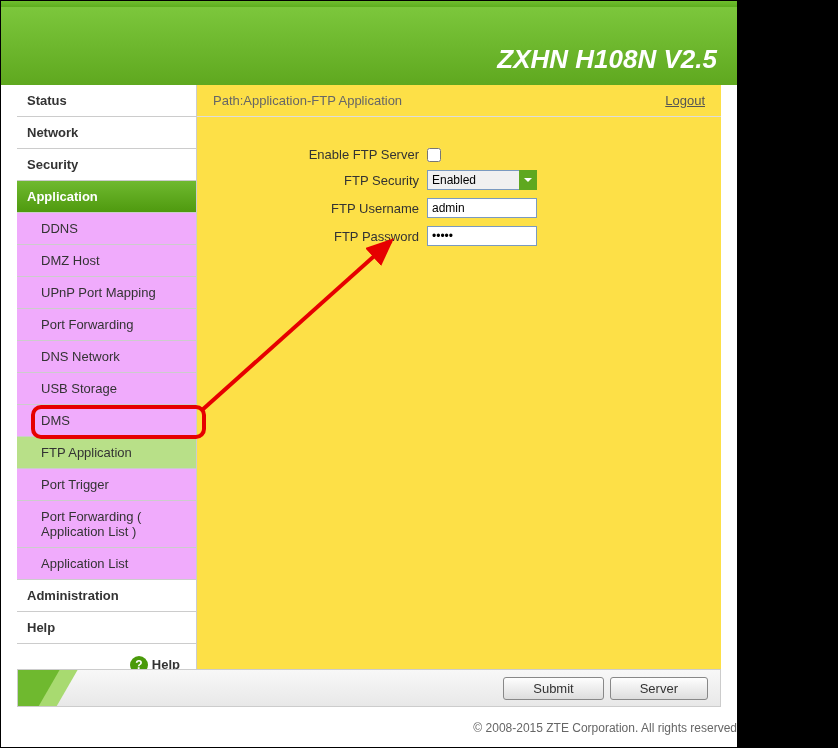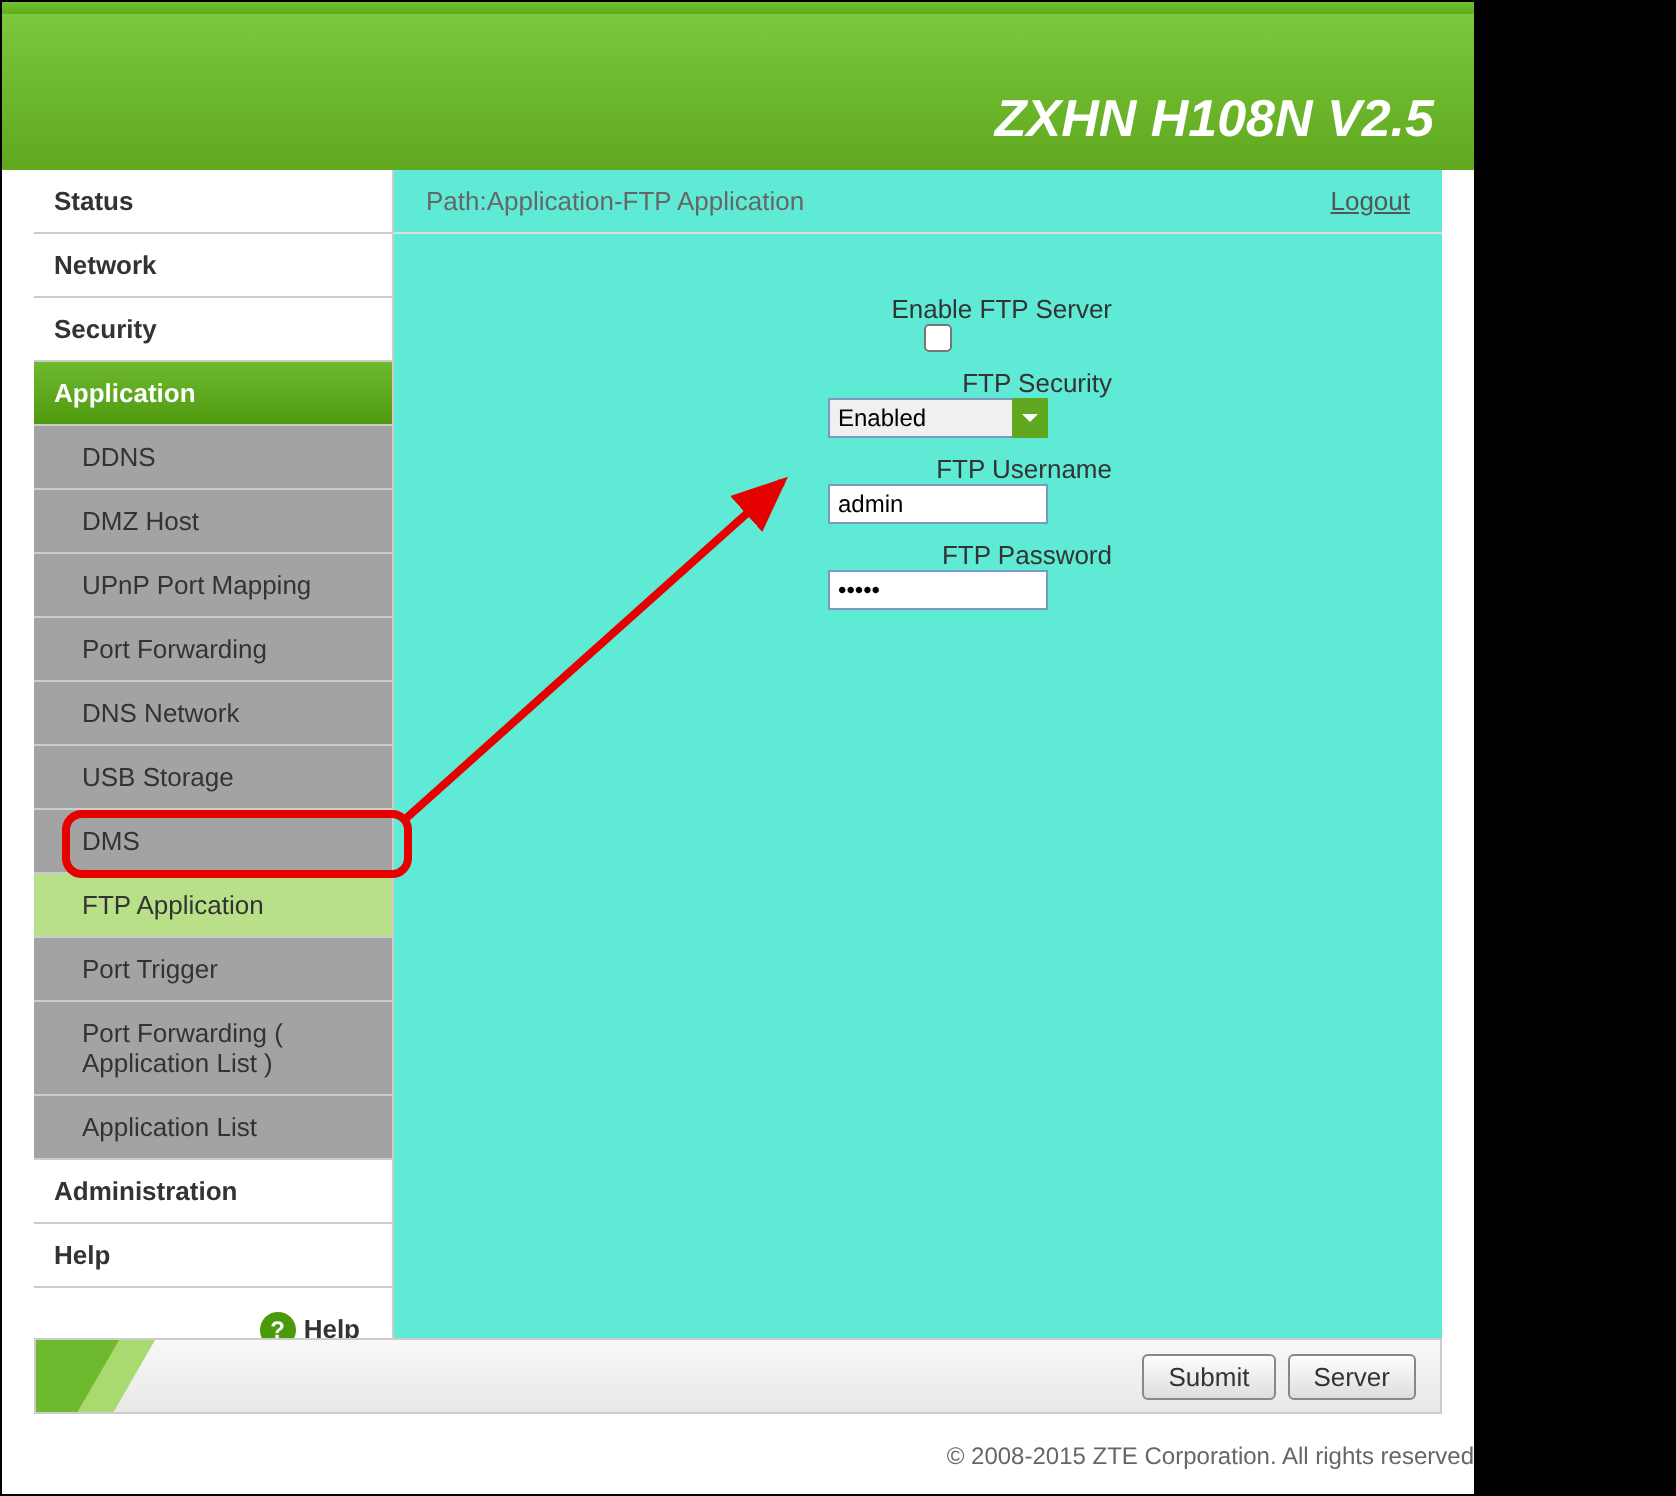--- a/index.html
+++ b/index.html
@@ -5,42 +5,42 @@
 * { box-sizing: border-box; margin: 0; padding: 0; }
 body { font-family: Arial, sans-serif; font-size: 13px; background: #000; width: 838px; height: 748px; overflow: hidden; }
 .outer { background: #fff; width: 736px; height: 746px; margin: 1px; position: relative; }
 .top-green-thin { height: 6px; background: linear-gradient(to bottom, #6fbf2e, #5eae1f); }
 .header { background: linear-gradient(to bottom, #7cc73c 0%, #5fa81f 100%); height: 78px; position: relative; }
 .header-title { color: #fff; font-size: 26px; font-weight: bold; font-style: italic; position: absolute; right: 20px; bottom: 10px; }
 .content-wrap { display: flex; margin: 0 16px; }
 .sidebar { width: 180px; background: #fff; border-right: 1px solid #ccc; }
 .sidebar .cat { padding: 8px 10px; font-weight: bold; border-bottom: 1px solid #ccc; color: #333; cursor: pointer; background: #fff; }
 .sidebar .cat.active { background: linear-gradient(to bottom, #6fb92f, #4f9a0f); color: #fff; }
-.sidebar .sub { padding: 8px 10px 8px 24px; border-bottom: 1px solid #ccc; color: #333; cursor: pointer; background: #a3a3a3; }
+.sidebar .sub { padding: 8px 10px 8px 24px; border-bottom: 1px solid #ccc; color: #333; cursor: pointer; background: #f0abfc; }
 .sidebar .sub.highlighted { background: #b8e088; position: relative; }
 .highlight-ring { position: absolute; border: 4px solid #e60000; border-radius: 10px; pointer-events: none; z-index: 20; }
-.main { flex: 1; background: #5eead4; position: relative; }
+.main { flex: 1; background: #fde047; position: relative; }
 .path-bar { padding: 8px 16px; color: #666; border-bottom: 1px solid #ddd; display: flex; justify-content: space-between; align-items: center; }
 .path-bar a { color: #555; text-decoration: underline; cursor: pointer; }
 .form-area { padding: 30px 20px 30px 40px; }
-.form-row { display: flex; align-items: center; margin-bottom: 8px; flex-direction: column; }
+.form-row { display: flex; align-items: center; margin-bottom: 8px; }
 .form-label { width: 190px; text-align: right; padding-right: 8px; color: #333; }
 .form-row input[type="text"], .form-row input[type="password"] { border: 1px solid #7a9ac0; height: 20px; padding: 0 4px; width: 110px; font-size: 12px; }
 .form-row select { border: 1px solid #7a9ac0; height: 20px; width: 110px; font-size: 12px; background: #f0f0f0; }
 .select-wrap { position: relative; display: inline-block; }
 .select-caret { position: absolute; right: 0; top: 0; width: 18px; height: 20px; background: #5fa81f; display: flex; align-items: center; justify-content: center; pointer-events: none; }
 .select-caret svg { width: 10px; height: 10px; fill: #fff; }
 .help-area { text-align: right; padding: 12px 16px; }
 .help-icon { display: inline-flex; width: 18px; height: 18px; background: #4a9a0a; border-radius: 50%; color: #fff; align-items: center; justify-content: center; font-weight: bold; font-size: 12px; margin-right: 4px; }
 .help-text { color: #333; font-weight: bold; }
 .footer-bar { position: absolute; bottom: 40px; left: 16px; right: 16px; height: 38px; background: linear-gradient(to bottom, #f8f8f8, #e8e8e8); border: 1px solid #ccc; display: flex; align-items: center; justify-content: flex-end; padding-right: 12px; }
 .footer-bar .slash { position: absolute; left: 0; top: 0; bottom: 0; width: 80px; overflow: hidden; }
 .slash::before { content: ''; position: absolute; left: -20px; top: -10px; width: 60px; height: 60px; background: #6fb92f; transform: skewX(-30deg); }
 .slash::after { content: ''; position: absolute; left: 30px; top: -10px; width: 18px; height: 60px; background: #a8da70; transform: skewX(-30deg); }
-.btn { background: linear-gradient(to bottom, #fefefe, #ddd); border: 1px solid #888; border-radius: 3px; padding: 3px 12px; margin-left: 6px; cursor: pointer; font-size: 13px; color: #333; }
+.btn { background: linear-gradient(to bottom, #fefefe, #ddd); border: 1px solid #888; border-radius: 3px; padding: 3px 29px; margin-left: 6px; cursor: pointer; font-size: 13px; color: #333; }
 .copyright { position: absolute; bottom: 12px; left: 0; right: 0; text-align: right; color: #666; font-size: 12px; }
 .arrow-svg { position: absolute; pointer-events: none; z-index: 15; }
 input[type="checkbox"] { width: 14px; height: 14px; border: 1px solid #7a9ac0; }
 </style>
 </head>
 <body>
 
 <div class="outer">
   <div class="top-green-thin"></div>
   <div class="header">

